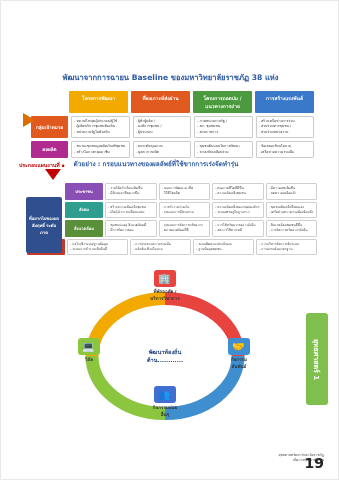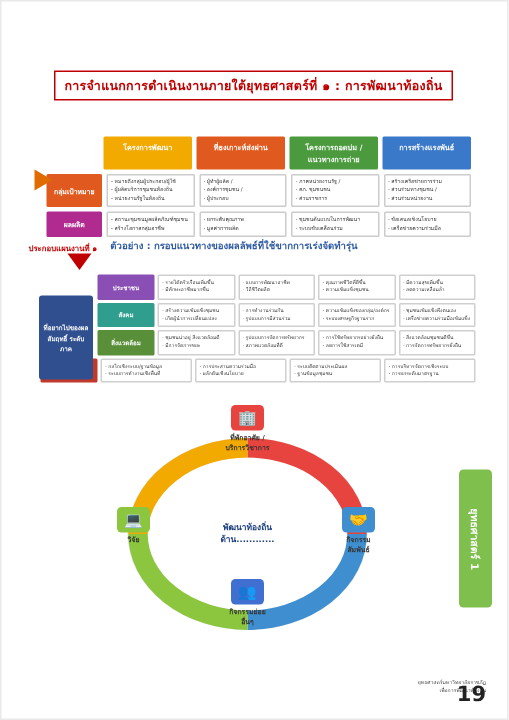--- a/index.html
+++ b/index.html
@@ -153,23 +153,21 @@
   .pageno{
     position:absolute;right:14px;bottom:8px;
     font-size:14px;font-weight:bold;color:#222;
   }
 </style>
 </head>
 <body>
 
 <div class="page">
 
-  <div class="title-wrap">
-    <div class="title">การจำแนกการดำเนินงานภายใต้ยุทธศาสตร์ที่ ๑ : การพัฒนาท้องถิ่น</div>
-  </div>
+  <div class="subtitle">พัฒนาจากการฉายน Baseline ของมหาวิทยาลัยราชภัฏ 38 แห่ง</div>
 
   <div class="matrix">
     <div class="mx-head">
       <div class="cell" style="background:#f2a900">โครงการพัฒนา</div>
       <div class="cell" style="background:#e05a1f">ที่ธงเกาะห์ส่งผ่าน</div>
       <div class="cell" style="background:#4b9b3e">โครงการถอดบ่ม / แนวทางการถ่าย</div>
       <div class="cell" style="background:#3a78c9">การสร้างแรงพันธ์</div>
     </div>
 
     <div class="mx-row">

